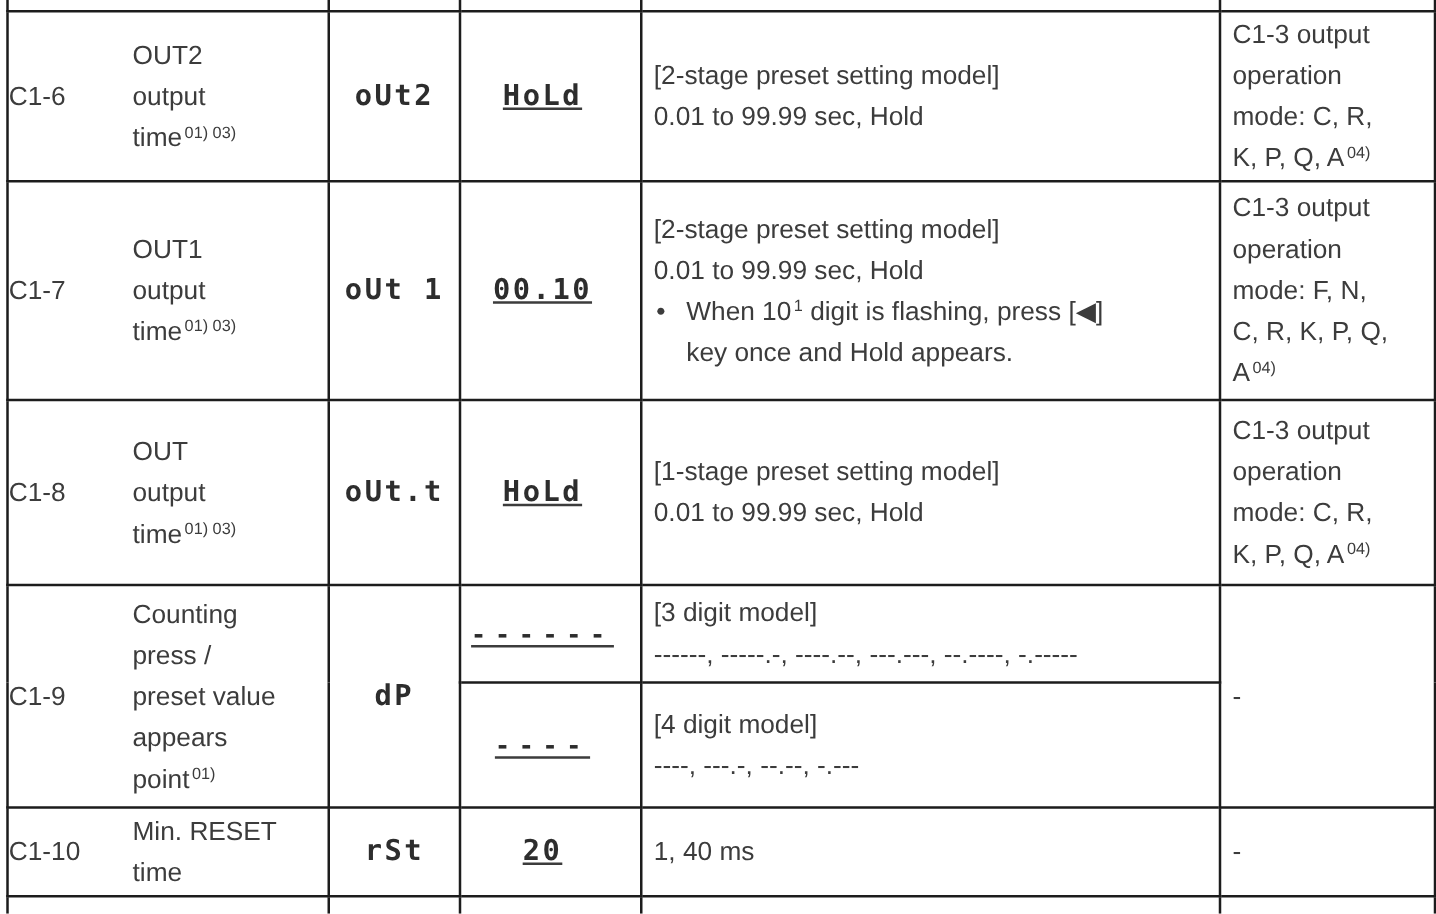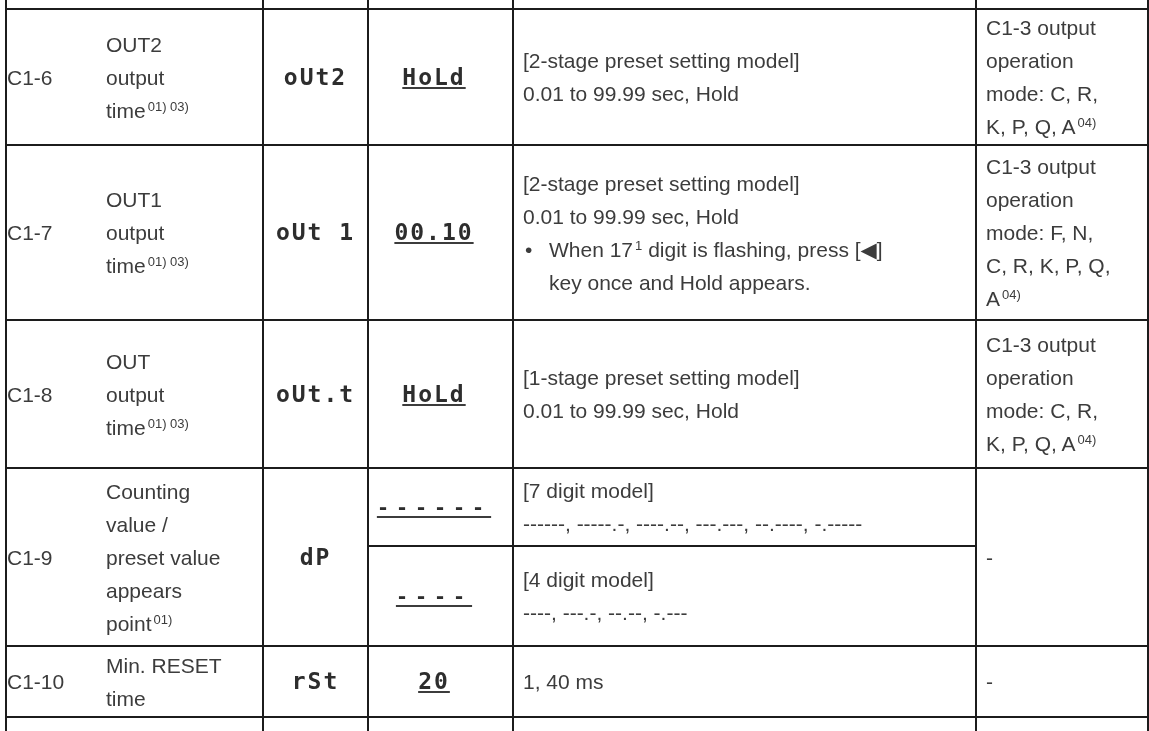--- a/index.html
+++ b/index.html
@@ -84,21 +84,21 @@
       <td class="c-name">
         <div class="line">OUT1</div>
         <div class="line">output</div>
         <div class="line"><span>time</span><sup>01) 03)</sup></div>
       </td>
       <td class="c-code"><span class="seg">oUt 1</span></td>
       <td class="c-val"><span class="seg">00.10</span></td>
       <td class="c-desc">
         <div class="line">[2-stage preset setting model]</div>
         <div class="line">0.01 to 99.99 sec, Hold</div>
-        <div class="line bullet-line"><span class="bullet">•</span><span>When 17</span><sup>1</sup><span> digit is flashing, press [◀]</span></div>
+        <div class="line bullet-line"><span class="bullet">•</span><span>When 10</span><sup>1</sup><span> digit is flashing, press [◀]</span></div>
         <div class="line bullet-cont">key once and Hold appears.</div>
       </td>
       <td class="c-note">
         <div class="line">C1-3 output</div>
         <div class="line">operation</div>
         <div class="line">mode: F, N,</div>
         <div class="line">C, R, K, P, Q,</div>
         <div class="line"><span>A</span><sup>04)</sup></div>
       </td>
     </tr>
@@ -121,29 +121,29 @@
         <div class="line">operation</div>
         <div class="line">mode: C, R,</div>
         <div class="line"><span>K, P, Q, A</span><sup>04)</sup></div>
       </td>
     </tr>
 
     <tr style="height:78px">
       <td class="c-id" rowspan="2"><span>C1-9</span></td>
       <td class="c-name" rowspan="2">
         <div class="line">Counting</div>
-        <div class="line">value /</div>
+        <div class="line">press /</div>
         <div class="line">preset value</div>
         <div class="line">appears</div>
         <div class="line"><span>point</span><sup>01)</sup></div>
       </td>
       <td class="c-code" rowspan="2"><span class="seg">dP</span></td>
       <td class="c-val"><span class="seg seg-dash">------</span></td>
       <td class="c-desc">
-        <div class="line">[7 digit model]</div>
+        <div class="line">[3 digit model]</div>
         <div class="line">------, -----.-, ----.--, ---.---, --.----, -.-----</div>
       </td>
       <td class="c-note" rowspan="2">
         <div class="line">-</div>
       </td>
     </tr>
 
     <tr style="height:100px">
       <td class="c-val"><span class="seg seg-dash">----</span></td>
       <td class="c-desc">

